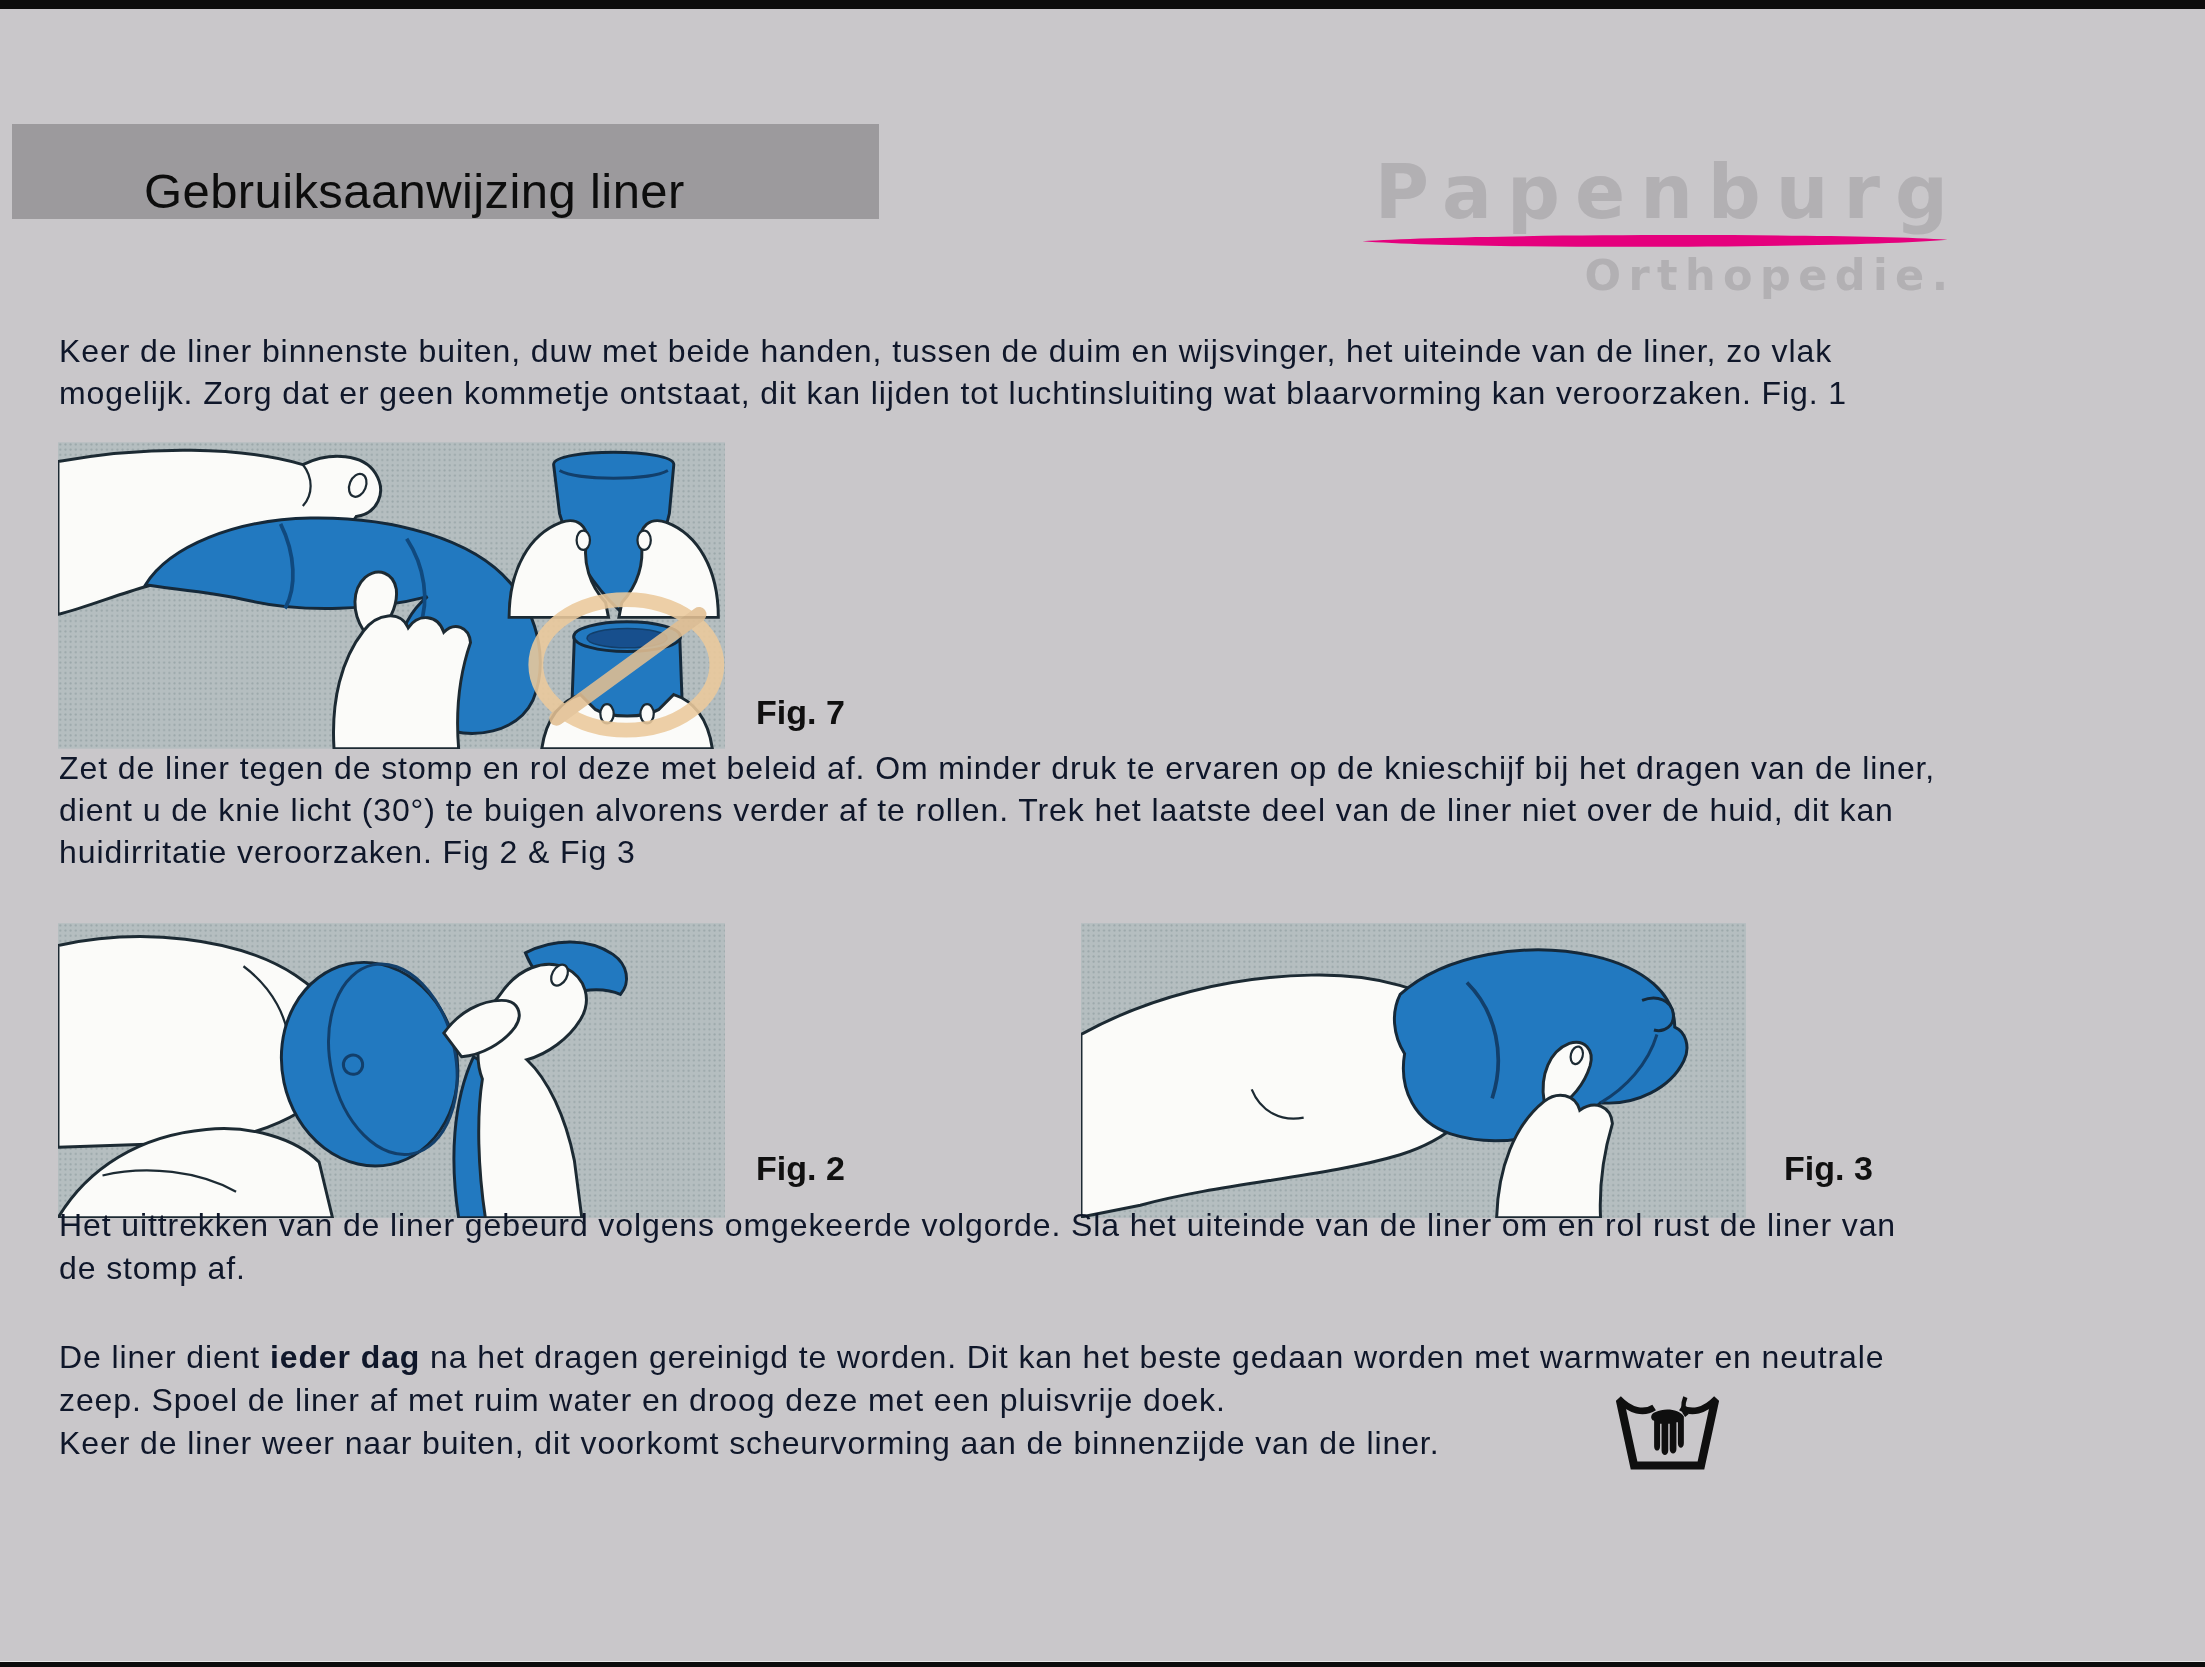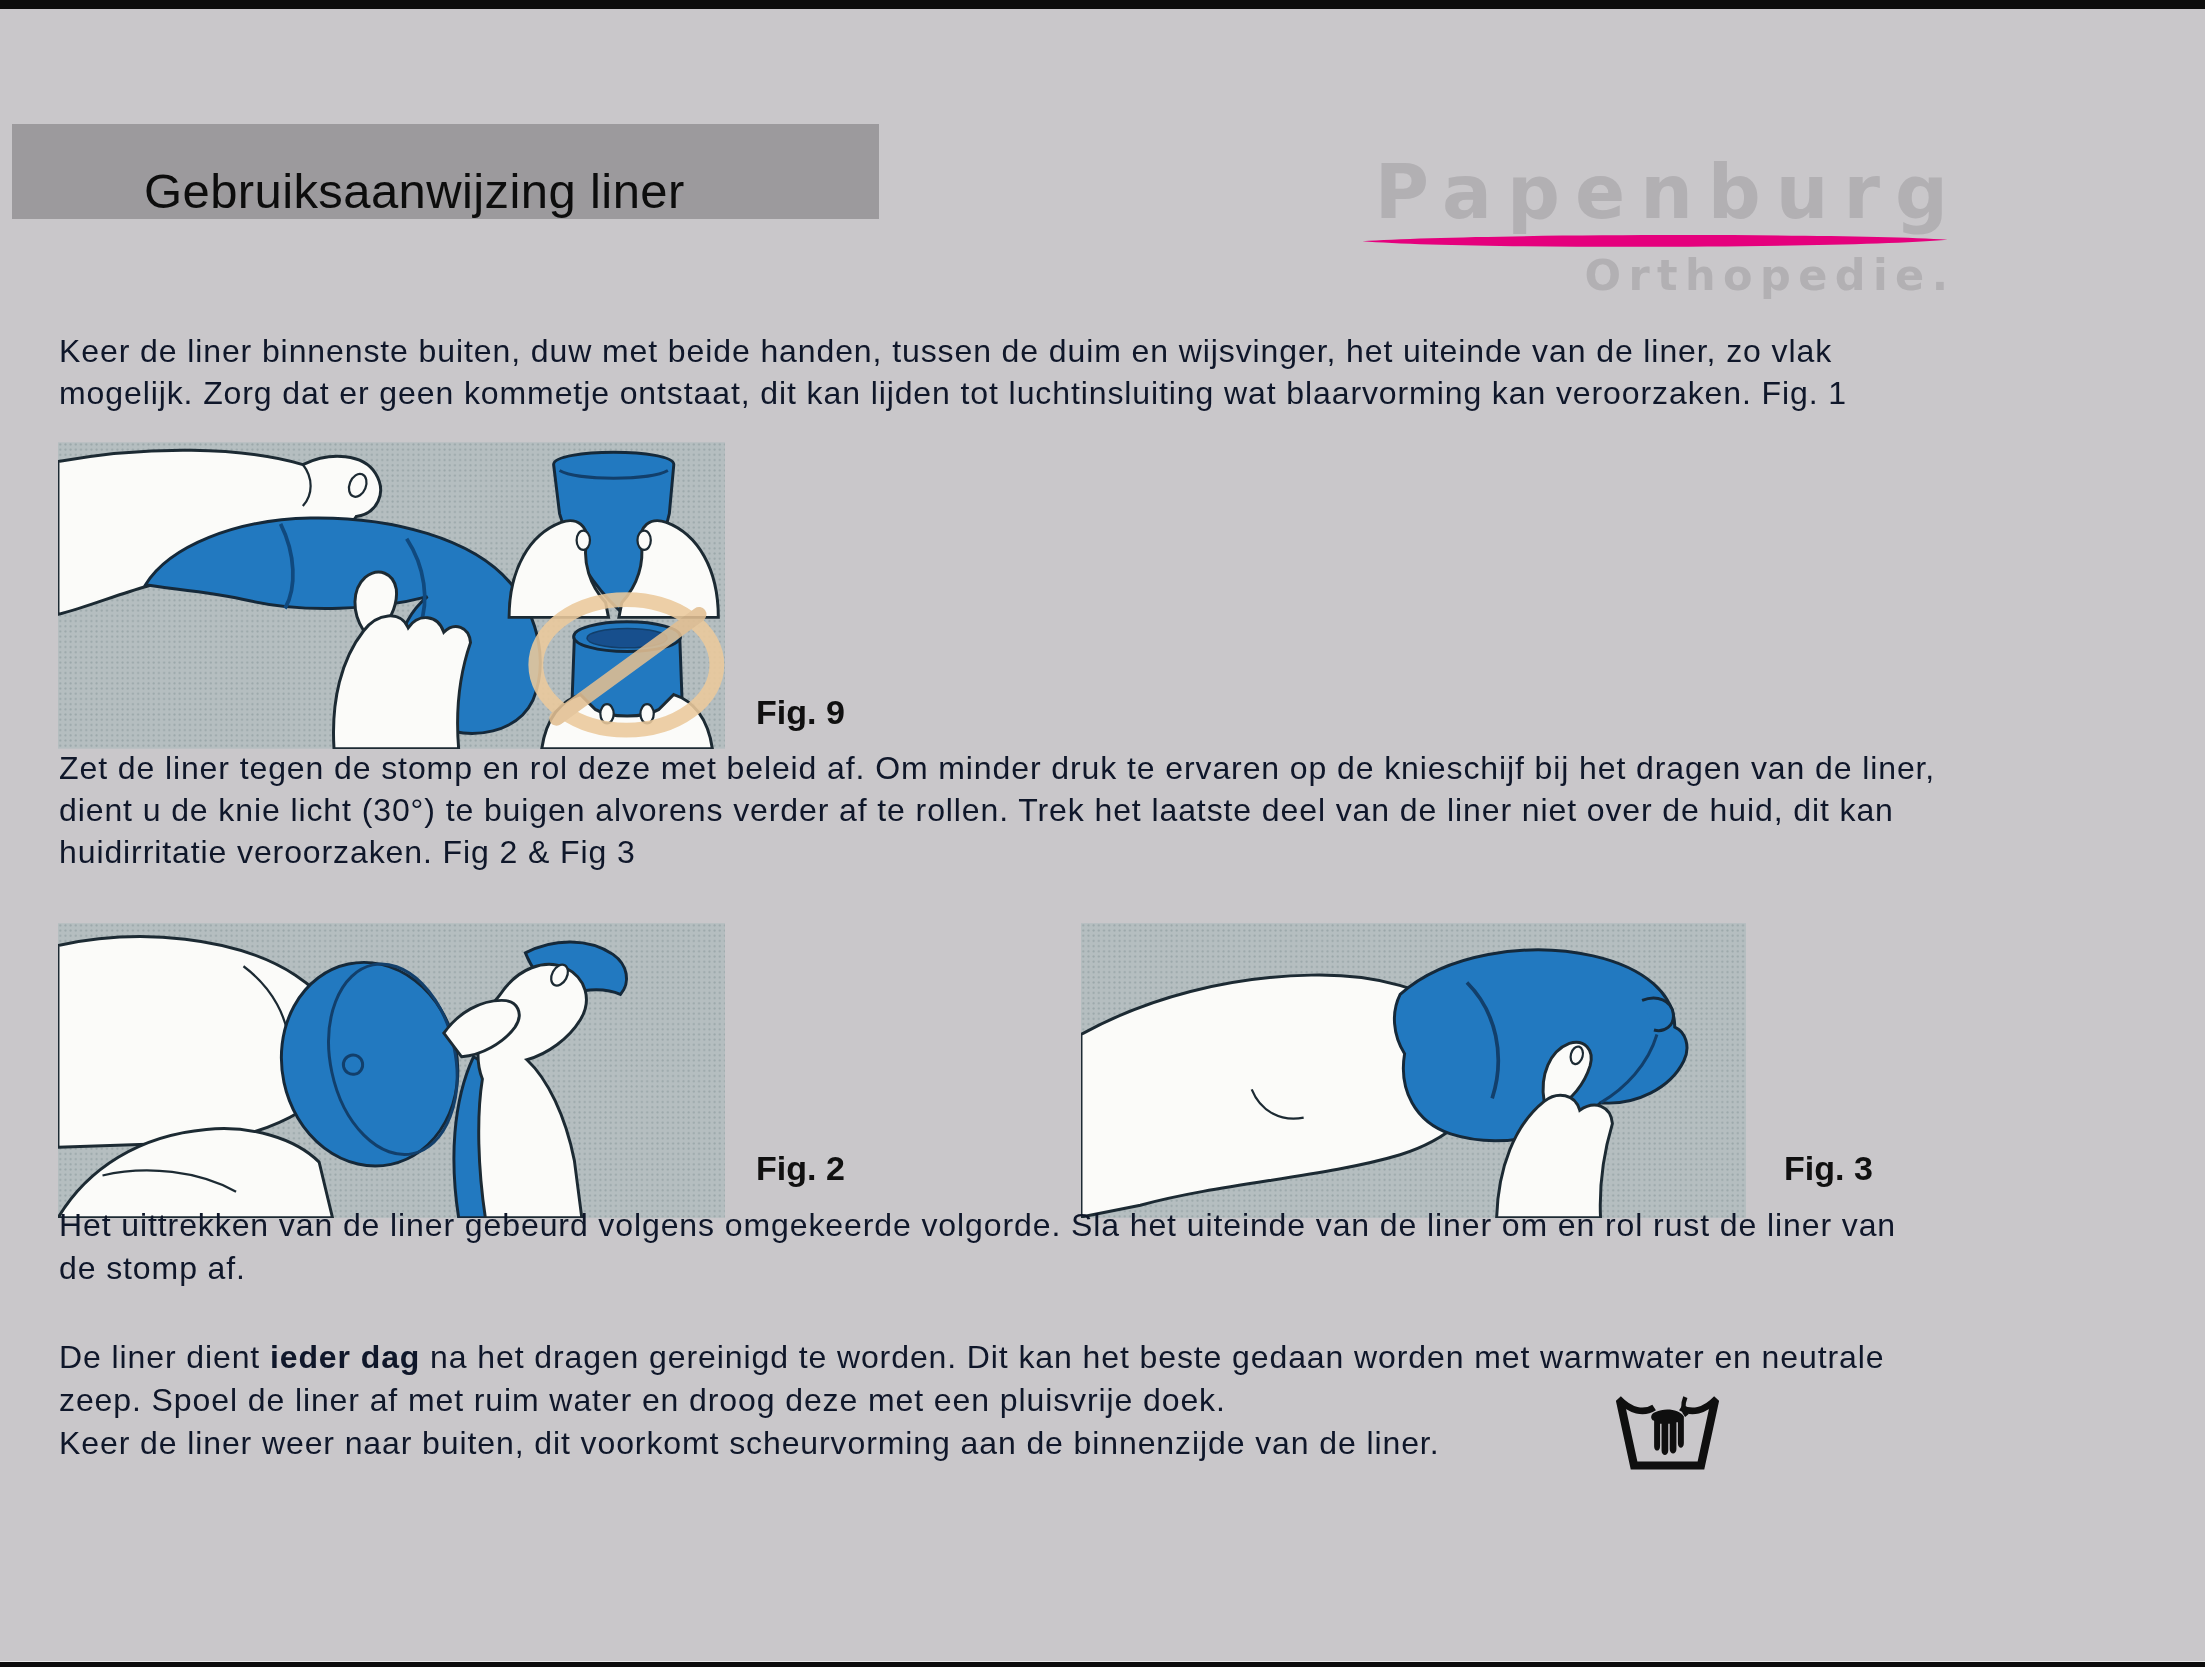--- a/index.html
+++ b/index.html
@@ -112,21 +112,21 @@
       <ellipse cx="767" cy="264" rx="54" ry="13" fill="#174f8d" stroke="#123f6b" stroke-width="2"></ellipse>
       <path d="M652,413 C658,372 678,348 704,340 L724,360 C744,372 790,372 810,360 L830,340 C856,348 876,372 882,413 Z" fill="#fbfbf9" stroke="#1c2a33" stroke-width="4"></path>
       <ellipse cx="740" cy="366" rx="9" ry="13" fill="#fbfbf9" stroke="#1c2a33" stroke-width="3"></ellipse>
       <ellipse cx="794" cy="366" rx="9" ry="13" fill="#fbfbf9" stroke="#1c2a33" stroke-width="3"></ellipse>
       <g opacity="0.88">
         <ellipse cx="766" cy="300" rx="122" ry="88" fill="none" stroke="#ecca9c" stroke-width="20"></ellipse>
         <line x1="672" y1="372" x2="864" y2="232" stroke="#e2bf92" stroke-width="20" stroke-linecap="round"></line>
       </g>
     </svg>
   </div>
-  <div class="fig-caption cap-1">Fig. 9</div>
+  <div class="fig-caption cap-1">Fig. 7</div>
 
   <div class="para p2">
     <div>Zet de liner tegen de stomp en rol deze met beleid af. Om minder druk te ervaren op de knieschijf bij het dragen van de liner,</div>
     <div>dient u de knie licht (30°) te buigen alvorens verder af te rollen. Trek het laatste deel van de liner niet over de huid, dit kan</div>
     <div>huidirritatie veroorzaken. Fig 2 &amp; Fig 3</div>
   </div>
 
   <div class="fig fig-2">
     <svg width="667" height="295" viewBox="0 0 899 397">
       <defs>

